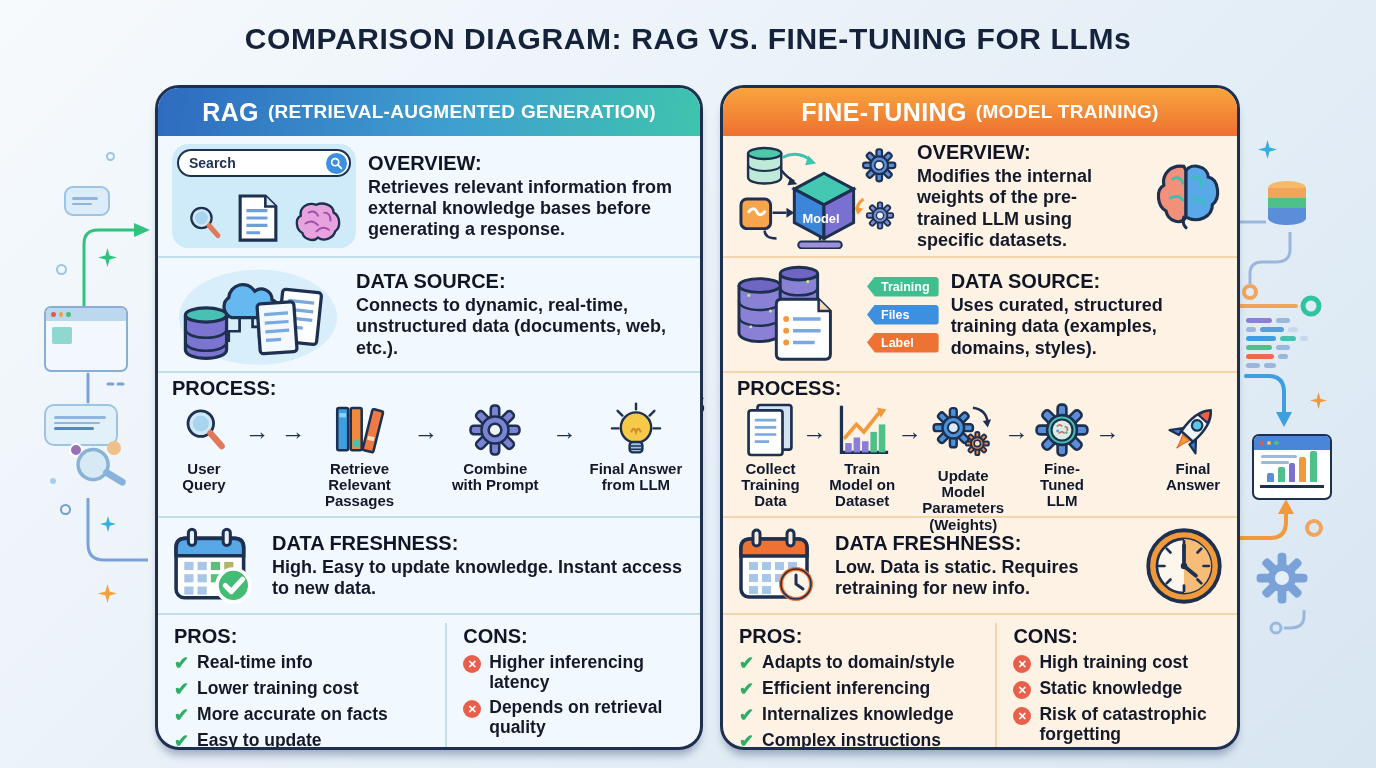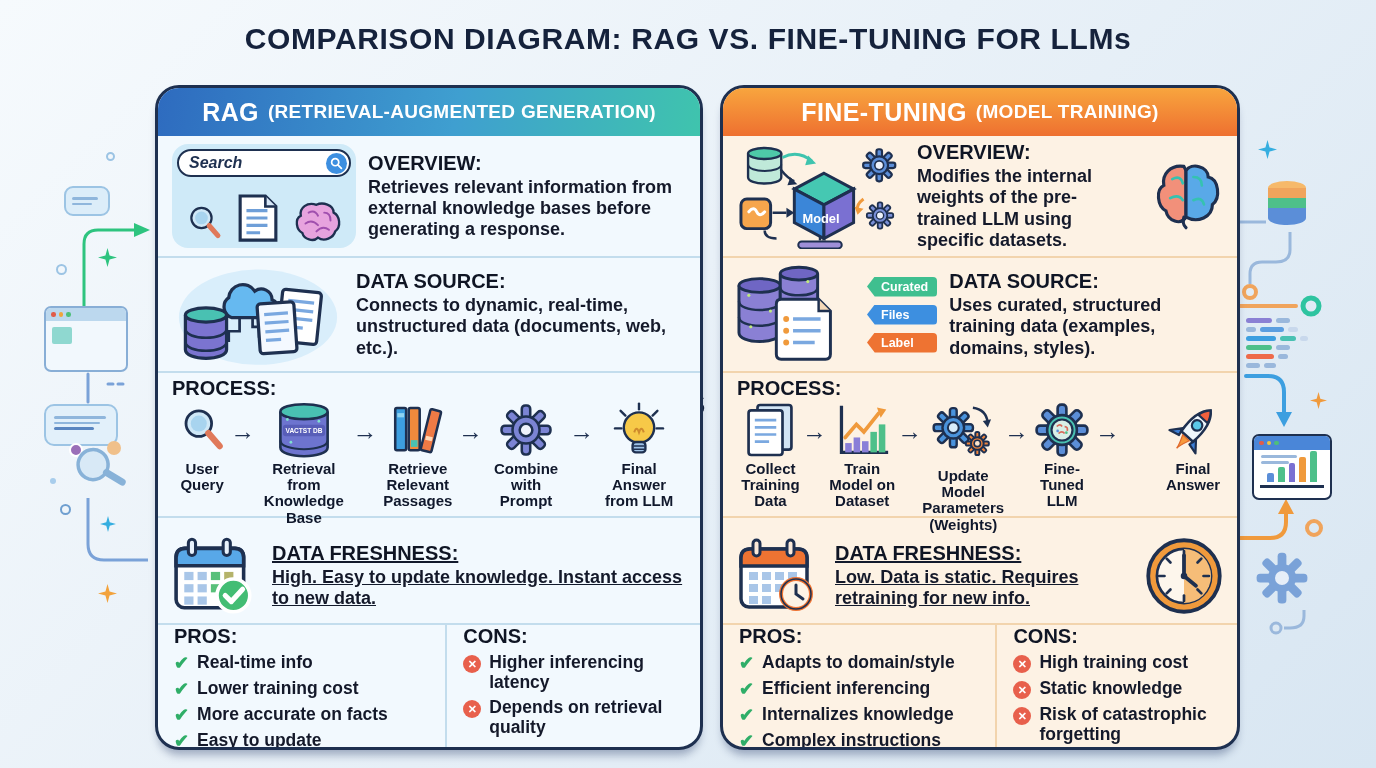--- a/index.html
+++ b/index.html
@@ -18,33 +18,33 @@
   .panel.rag .panel-header { background:linear-gradient(100deg,#2e6bbf 0%,#3f9fd0 55%,#3fc4ad 100%); }
   .panel.ft  .panel-header { background:linear-gradient(180deg,#f8a53e 0%,#ee7030 100%); }
   .ph-name { font-size:25px; font-weight:800; letter-spacing:.4px; }
   .ph-sub  { font-size:19px; font-weight:800; letter-spacing:.3px; }
 
   .sec { position:absolute; left:0; right:0; display:flex; align-items:center; gap:12px;
          padding:0 14px; border-bottom:2px solid var(--div); }
   .sec-overview   { top:48px;  height:122px; }
   .sec-datasource { top:170px; height:115px; }
   .sec-process    { top:285px; height:145px; display:block; padding-top:4px; }
-  .sec-fresh      { top:440px; height:97px;text-decoration:underline;  }
+  .sec-fresh      { top:430px; height:97px;  }
   .sec-proscons   { top:527px; bottom:0; border-bottom:none; align-items:stretch; padding:8px 0 0 0; gap:0; }
 
   .sec-h { font-size:20px; font-weight:800; color:#0f1524; margin-bottom:2px; }
   .sec-b { font-size:18px; font-weight:600; color:#14192a; line-height:1.17; }
   .sec-text { flex:1; }
 
   
   .rag-ov-cluster { position:relative; width:184px; height:104px; background:#cfeaf8; border-radius:16px; flex:none; }
   .searchbar { position:absolute; top:5px; left:5px; right:5px; height:28px; background:#fff;
                border:2.5px solid #1e3050; border-radius:15px; display:flex; align-items:center;
                justify-content:space-between; padding:0 2px 0 10px; }
-  .searchbar .sb-label { font-size:16px; font-weight:700; color:#1e3050;font-style:italic; }
+  .searchbar .sb-label { font-size:14px; font-weight:700; color:#1e3050; }
   .sb-btn { width:21px; height:21px; border-radius:50%; background:#3d8fe0; display:flex; align-items:center; justify-content:center; }
   .rag-ov-row { position:absolute; left:6px; right:6px; bottom:4px; display:flex; align-items:flex-end; justify-content:space-around; }
 
   
   .process-row { display:flex; align-items:flex-start; justify-content:space-between; padding:0 2px; margin-top:2px; }
   .pstep { display:flex; flex-direction:column; align-items:center; }
   .pstep .pic { height:56px; display:flex; align-items:center; }
   .pstep .plabel { margin-top:3px; font-size:15px; font-weight:700; text-align:center; line-height:1.08; color:#10182c; }
   .parrow { font-size:25px; font-weight:700; color:#1e3050; margin-top:15px; flex:none; }
   .w56{width:60px;} .w104{width:104px;} .w84{width:86px;} .w92{width:92px;} .w96{width:96px;}
@@ -309,35 +309,20 @@
           <span class="pic">
               <svg width="48" height="52" viewBox="0 0 60 64">
             <circle cx="26" cy="24" r="16" fill="#cfe8f7" stroke="#1e3050" stroke-width="3.5"></circle>
             <circle cx="26" cy="24" r="10" fill="#a8d4ef"></circle>
             <line x1="38" y1="36" x2="52" y2="52" stroke="#e0795a" stroke-width="8" stroke-linecap="round"></line>
           </svg>
             </span>
           <span class="plabel">User Query</span>
         </div>
         <span class="parrow">→</span>
-        <div class="pstep w104">
-          <span class="pic">
-              <svg width="62" height="56" viewBox="0 0 70 64">
-            <path d="M8 11 v41 c0 6 12 10 27 10 s27 -4 27 -10 V11" fill="#6d74cf" stroke="#1e3050" stroke-width="3"></path>
-            <ellipse cx="35" cy="11" rx="27" ry="8.5" fill="#49c1b2" stroke="#1e3050" stroke-width="3"></ellipse>
-            <rect x="11" y="26" width="48" height="13" rx="3" fill="#585eb8"></rect>
-            <text x="35" y="35.5" text-anchor="middle" font-size="7.5" font-weight="bold" fill="#fff" font-family="Liberation Sans, sans-serif">VACTST DB</text>
-            <path d="M8 44 c0 6 12 10 27 10 s27 -4 27 -10" fill="none" stroke="#1e3050" stroke-width="2.5"></path>
-            <circle cx="16" cy="20" r="1.6" fill="#7fe0d0"></circle>
-                <circle cx="52" cy="22" r="1.6" fill="#7fe0d0"></circle>
-                <circle cx="20" cy="46" r="1.6" fill="#7fe0d0"></circle>
-          </svg>
-            </span>
-          <span class="plabel">Retrieval from Knowledge Base</span>
-        </div>
         <span class="parrow">→</span>
         <div class="pstep w84">
           <span class="pic">
               <svg width="54" height="56" viewBox="0 0 64 64">
             <rect x="5" y="6" width="13" height="50" rx="2" fill="#3d9fe0" stroke="#1e3050" stroke-width="3"></rect>
             <rect x="7.5" y="12" width="8" height="5" fill="#8fd4f2"></rect>
             <rect x="21" y="6" width="13" height="50" rx="2" fill="#f08a3c" stroke="#1e3050" stroke-width="3"></rect>
             <rect x="23.5" y="44" width="8" height="8" fill="#49c1b2"></rect>
             <g transform="rotate(14 48 32)">
               <rect x="41" y="8" width="13" height="50" rx="2" fill="#ef7a45" stroke="#1e3050" stroke-width="3"></rect>
@@ -527,21 +512,21 @@
         <g transform="translate(40,34)">
           <path d="M0 5 q0 -5 5 -5 h38 l12 12 v44 q0 5 -5 5 h-45 q-5 0 -5 -5 Z" fill="#fff" stroke="#1e3050" stroke-width="3"></path>
           <path d="M43 0 v12 h12" fill="#f5d9b8" stroke="#1e3050" stroke-width="2.5"></path>
           <circle cx="10" cy="20" r="3" fill="#f09a3c"></circle>
             <circle cx="10" cy="32" r="3" fill="#f09a3c"></circle>
             <circle cx="10" cy="44" r="3" fill="#f09a3c"></circle>
           <path d="M17 20 h28 M17 32 h28 M17 44 h22" stroke="#7aa8e0" stroke-width="3.5"></path>
         </g>
       </svg>
       <div class="chip-col">
-        <span class="chip c0">Curated</span>
+        <span class="chip c0">Training</span>
         <span class="chip c1">Files</span>
         <span class="chip c2">Label</span>
       </div>
       <div class="sec-text">
         <div class="sec-h">DATA SOURCE:</div>
         <div class="sec-b">Uses curated, structured training data (examples, domains, styles).</div>
       </div>
     </div>
 
     <div class="sec sec-process">

